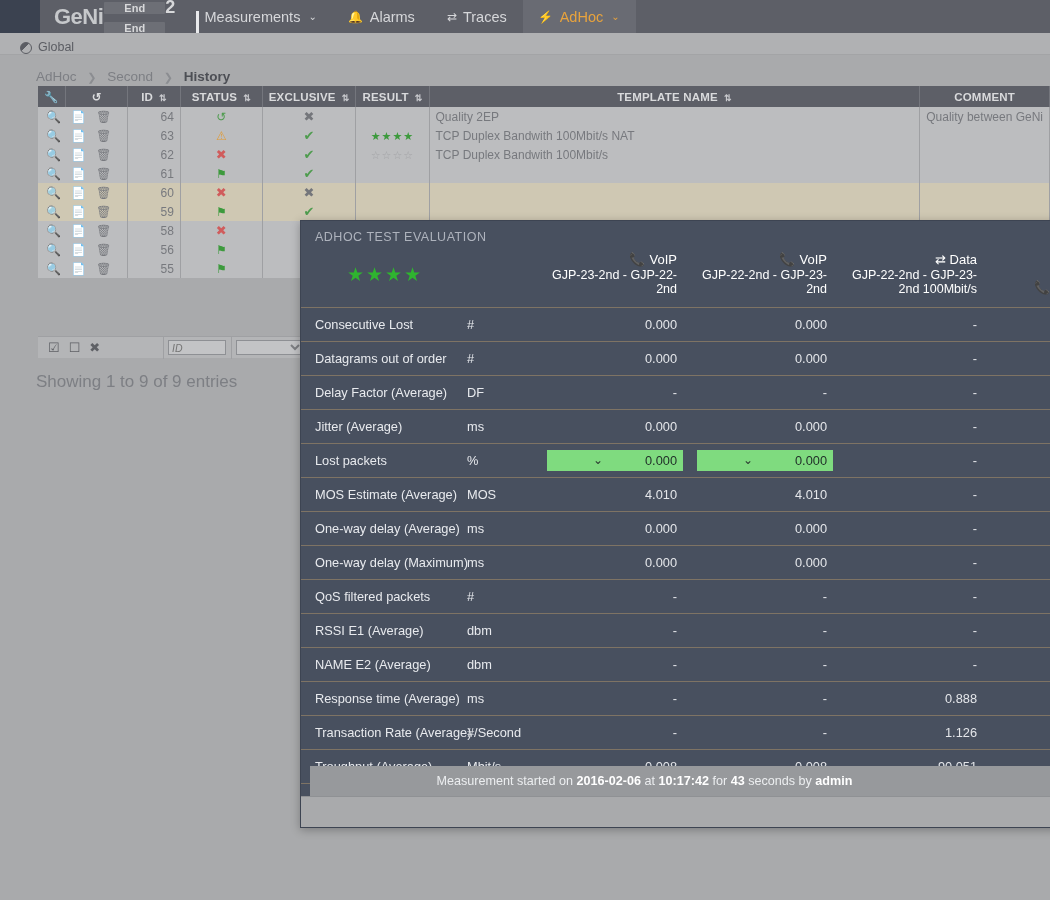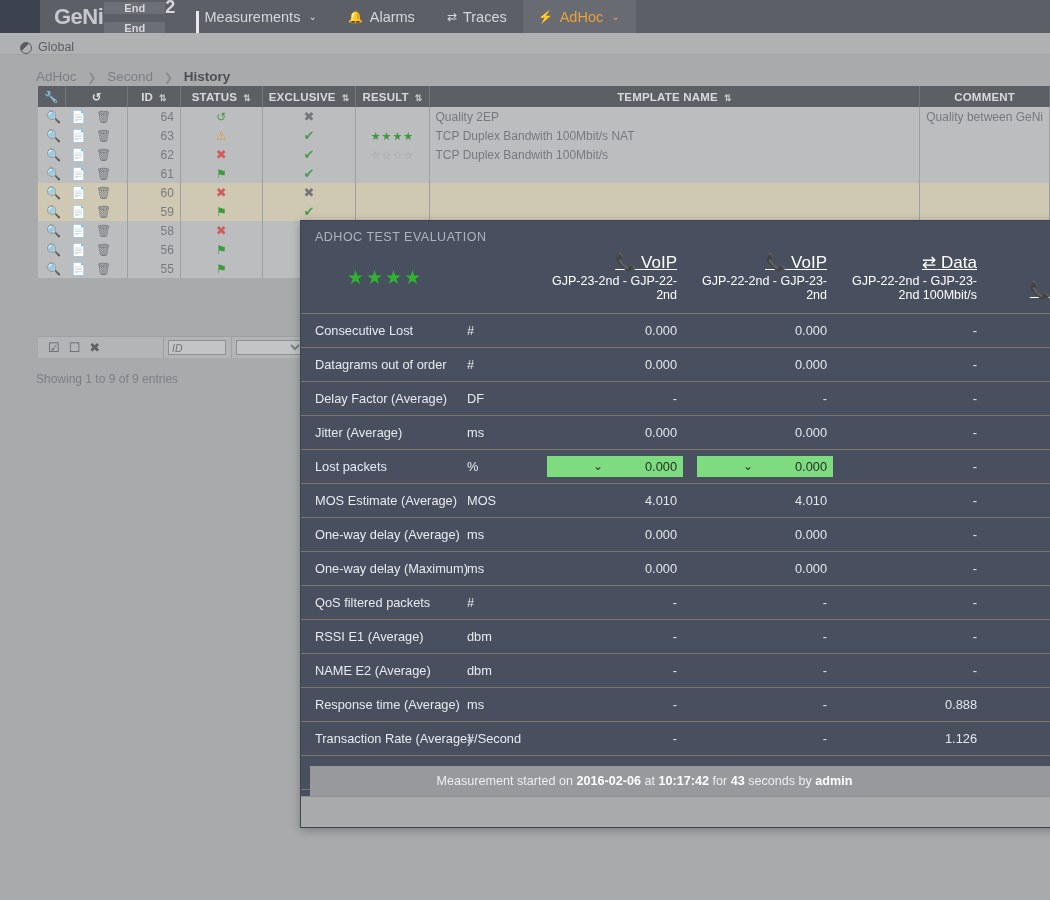--- a/index.html
+++ b/index.html
@@ -123,21 +123,21 @@
     height: 15px; width: 58px; font-size: 10.5px; font-style: italic;
     border: 1px solid #8e9094; background: #c3c4c6; color: #7c7e82;
     padding: 0 3px; outline: none;
   }
   #filterrow select.fs {
     height: 15px; width: 68px; font-size: 10px; border: 1px solid #8e9094;
     background: #c3c4c6; color: #7c7e82; outline: none;
   }
   #showing {
     position: absolute; left: 36px; top: 317px;
-    font-size: 12px; color: #7d7f84; text-align: right;
+    font-size: 17px; color: #7d7f84; text-align: right;
   }
 
   
   #modal {
     position: absolute; left: 300px; top: 165px; width: 760px; height: 608px;
     background: #48505f; border: 1px solid #3d4452;
     box-shadow: 0 2px 9px rgba(0,0,0,0.28);
     overflow: hidden;
   }
   #modal-title {
@@ -149,21 +149,21 @@
   #mtable col.c-unit  { width: 70px; }
   #mtable col.c-val   { width: 150px; }
   #mtable col.c-val4  { width: 74px; }
 
   #mtable thead th {
     padding: 8px 10px 11px 10px; color: #fff; font-size: 12.3px;
     font-weight: normal; text-align: right; vertical-align: bottom;
     border-bottom: 1px solid #7e7364;
   }
   #mtable thead th.starcell { text-align: left; padding-left: 46px; vertical-align: middle;}
-  #mtable thead .ctype { display:block; font-size: 17px; margin-bottom: 1px; text-decoration: underline; }
+  #mtable thead .ctype { display:block; font-size: 13px; margin-bottom: 1px; }
   #mtable thead .cname { display:block; font-size: 12.5px; }
   .bigstars { color: #2fb42f; font-size: 19px; letter-spacing: 2px; }
 
   #mtable tbody td {
     height: 34px; font-size: 12.8px; color: #e4e6ea;
     border-bottom: 1px solid #7e7364; padding: 0 10px;
     text-align: right; white-space: nowrap;
   }
   #mtable tbody td.lbl { text-align: left; padding-left: 14px; color: #e8eaee; }
   #mtable tbody td.unit { text-align: left; padding-left: 0px; color: #e8eaee; }

